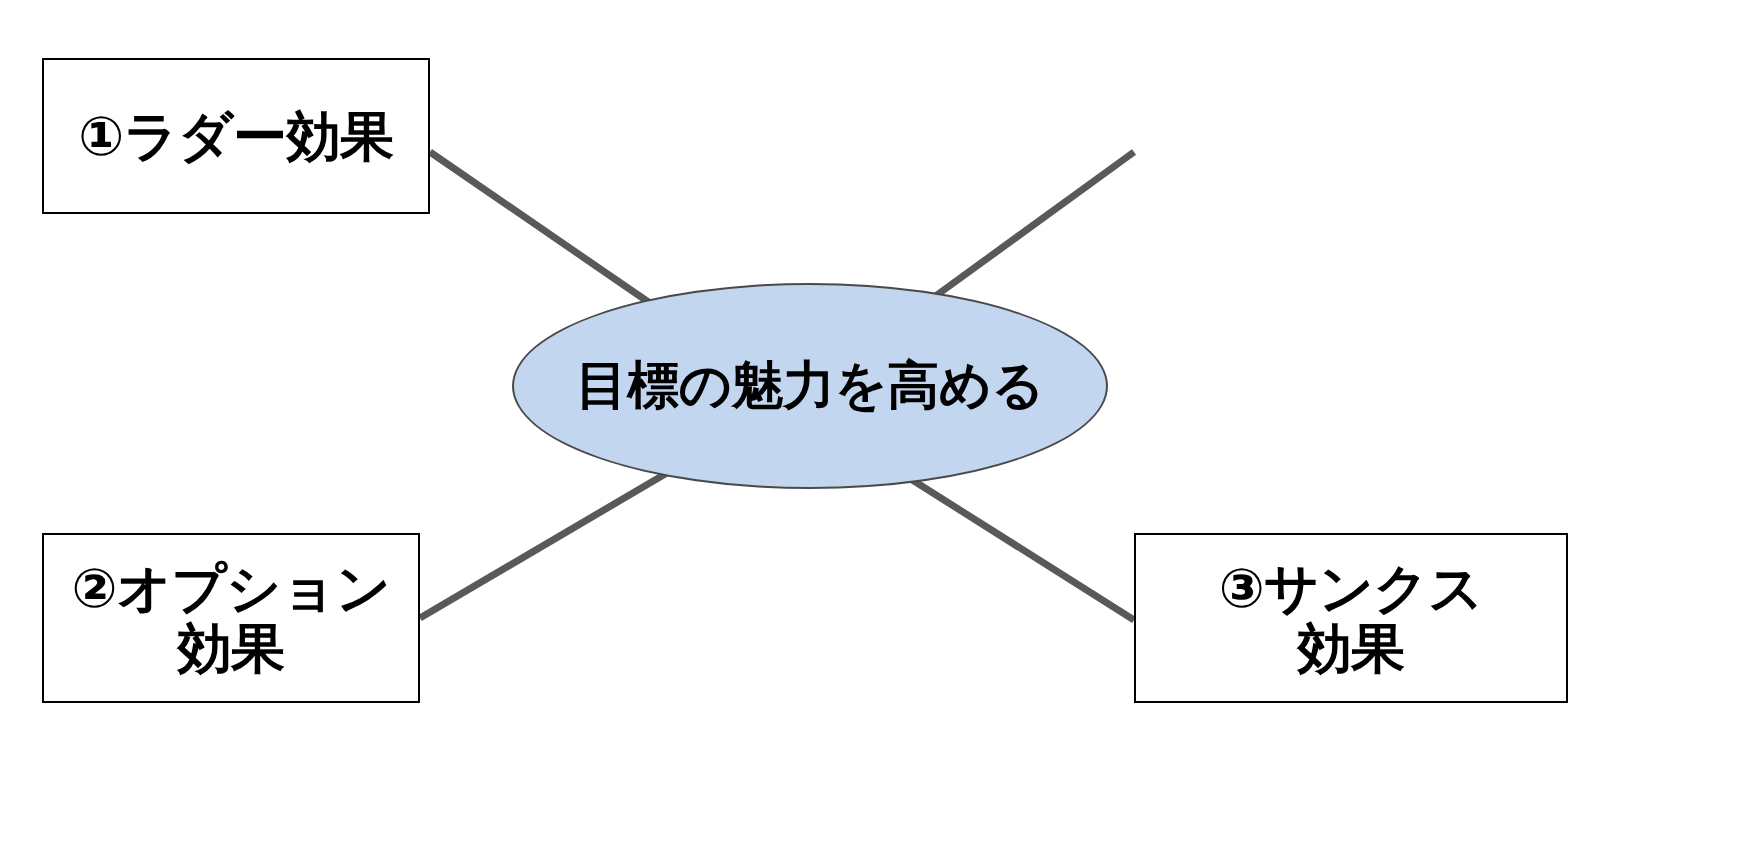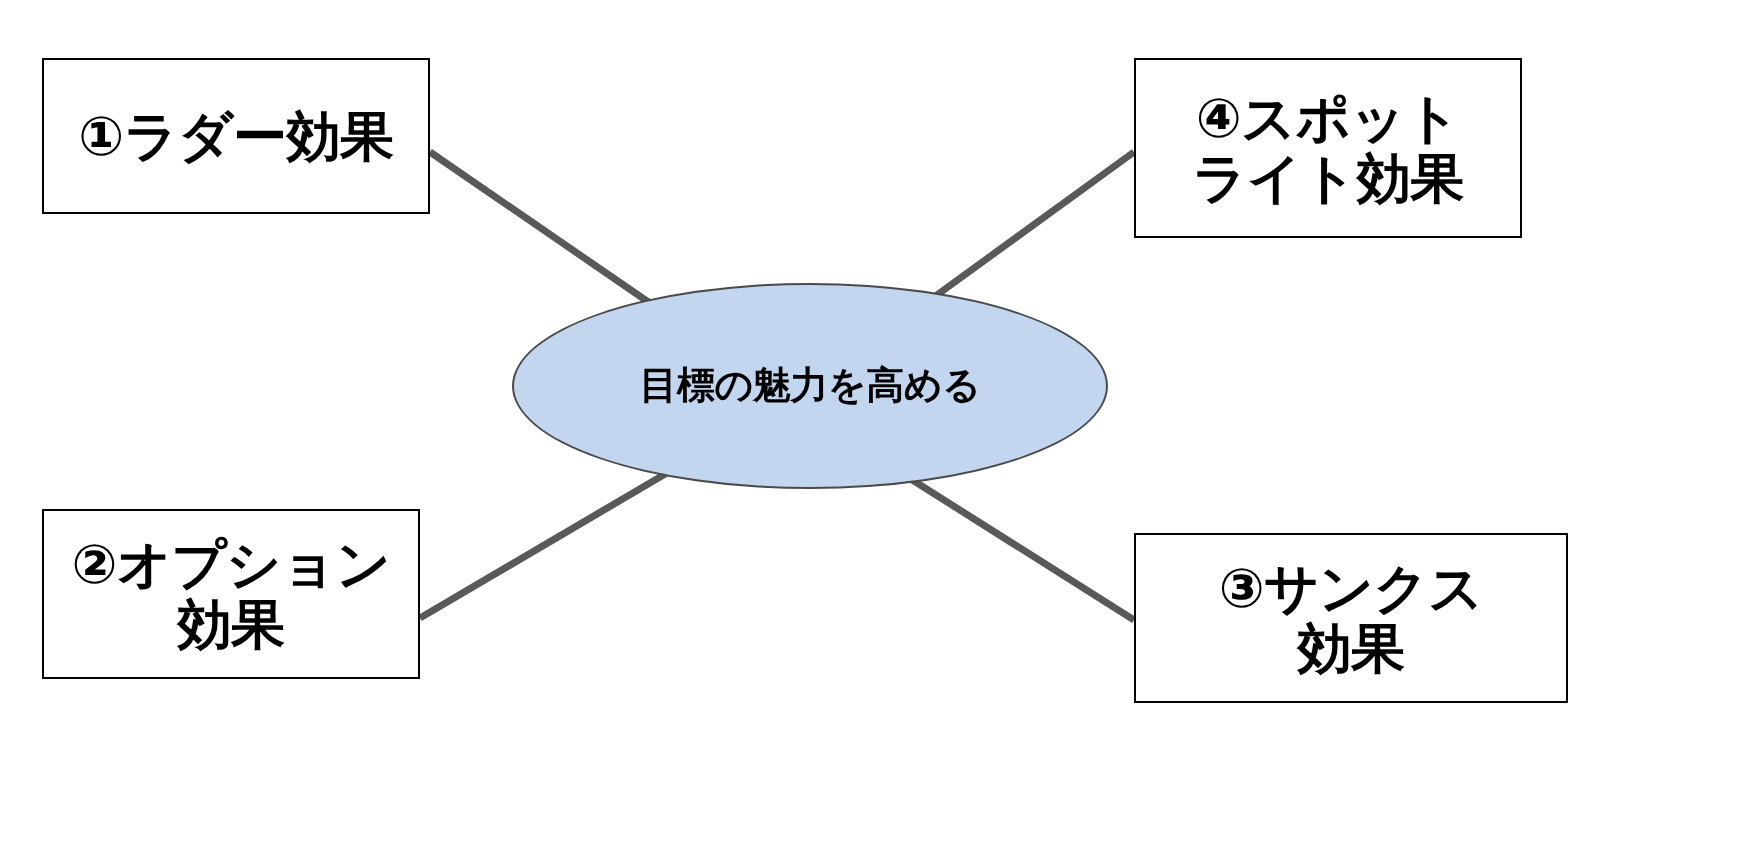--- a/index.html
+++ b/index.html
@@ -51,21 +51,21 @@
     height: 156px;
   }
   #box-spotlight {
     left: 1134px;
     top: 58px;
     width: 388px;
     height: 180px;
   }
   #box-option {
     left: 42px;
-    top: 509px;
+    top: 533px;
     width: 378px;
     height: 170px;
   }
   #box-thanks {
     left: 1134px;
     top: 533px;
     width: 434px;
     height: 170px;
   }
   #center-ellipse {
@@ -78,21 +78,21 @@
     box-sizing: border-box;
     border-radius: 50%;
     background: #c3d6ef;
     border: 2px solid #4a4a4a;
     display: flex;
     align-items: center;
     justify-content: center;
   }
   #center-ellipse .center-label {
     font-weight: bold;
-    font-size: 38px;
+    font-size: 52px;
     line-height: 1.1;
     color: #000000;
     letter-spacing: -0.5px;
     white-space: nowrap;
     text-align: center;
   }
 </style>
 </head>
 <body>
 
@@ -102,24 +102,20 @@
     <line x1="430" y1="152" x2="660" y2="310" stroke="#595959" stroke-width="7" stroke-linecap="butt"></line>
     <line x1="1134" y1="152" x2="930" y2="300" stroke="#595959" stroke-width="7" stroke-linecap="butt"></line>
     <line x1="420" y1="618" x2="672" y2="470" stroke="#595959" stroke-width="7" stroke-linecap="butt"></line>
     <line x1="1134" y1="620" x2="906" y2="476" stroke="#595959" stroke-width="7" stroke-linecap="butt"></line>
   </svg>
 
   <div class="node-box" id="box-radar">
     <span class="node-label">①ラダー効果</span>
   </div>
 
-  <div class="node-box" id="box-spotlight">
-    <span class="node-label">④スポット
-ライト効果</span>
-  </div>
 
   <div class="node-box" id="box-option">
     <span class="node-label">②オプション
 効果</span>
   </div>
 
   <div class="node-box" id="box-thanks">
     <span class="node-label">③サンクス
 効果</span>
   </div>

